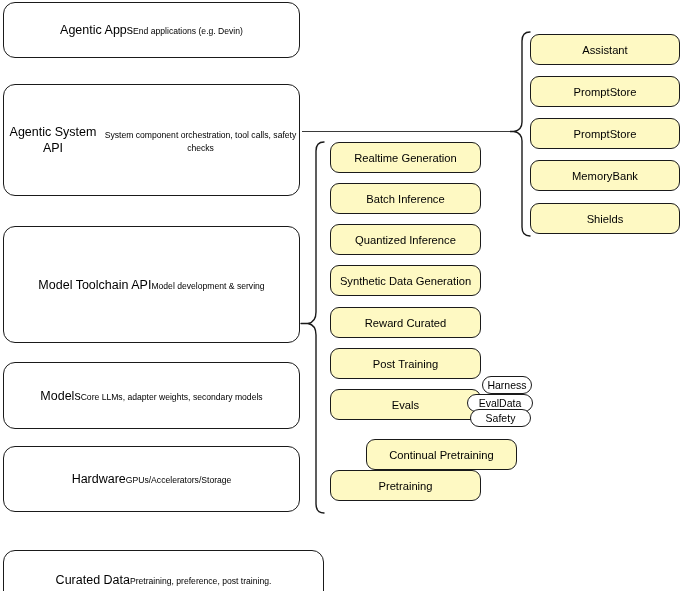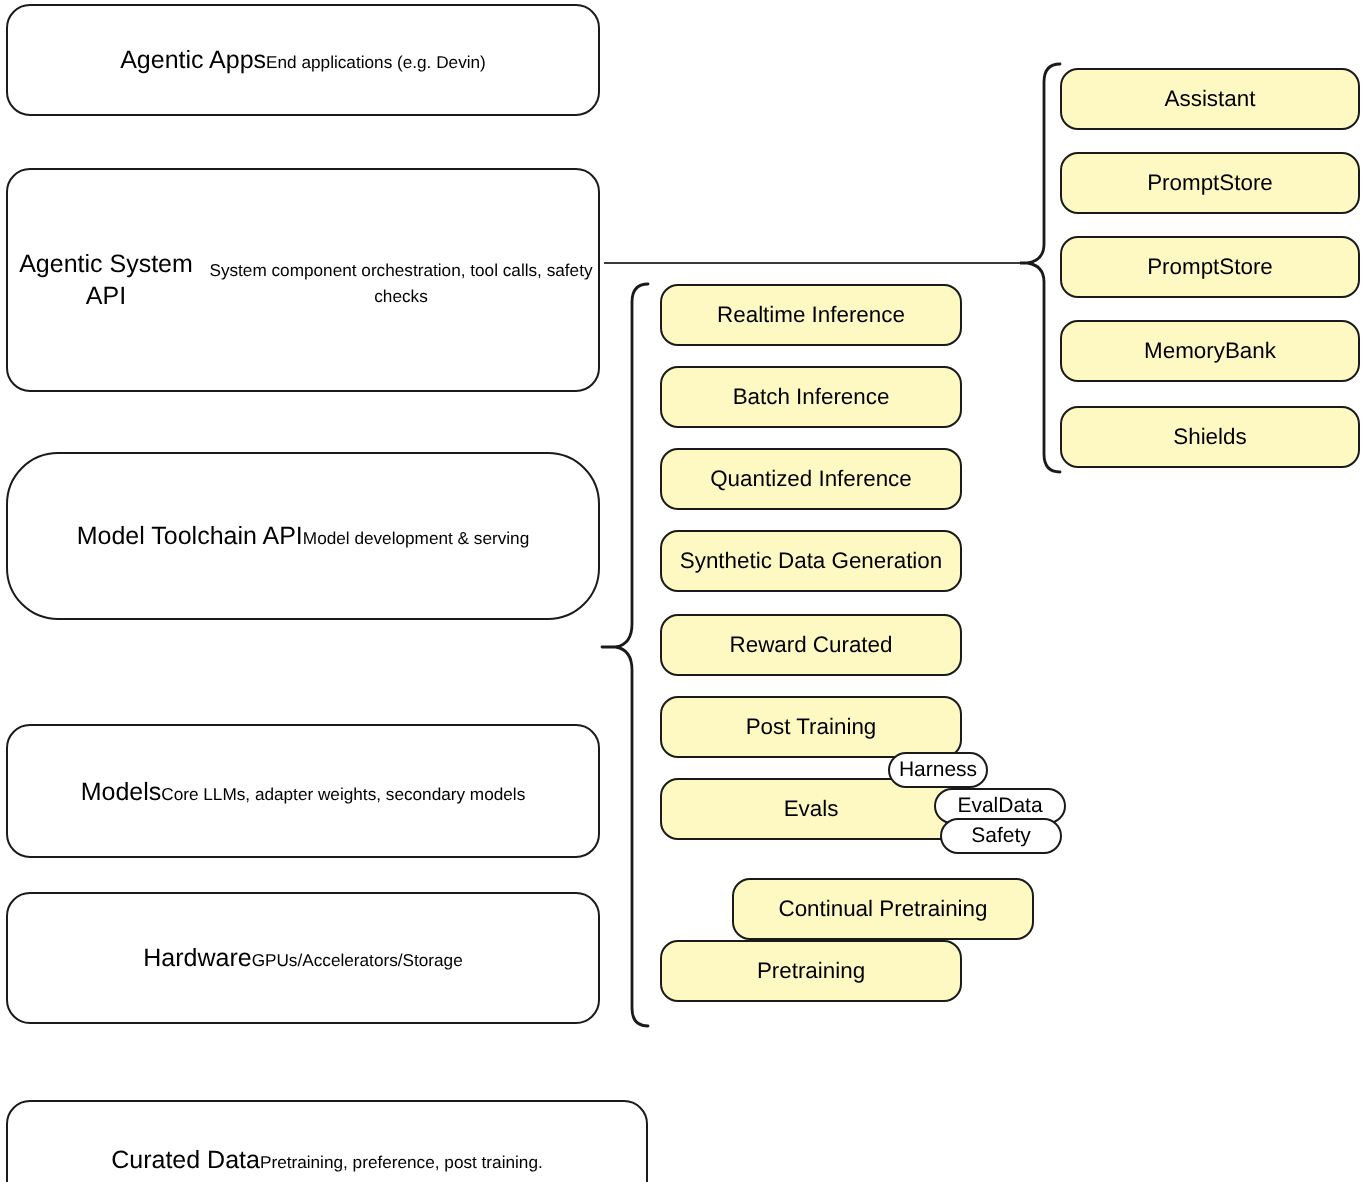--- a/index.html
+++ b/index.html
@@ -88,21 +88,21 @@
   <div class="node" style="left:3px; top:2px; width:297px; height:56px;">
     <div class="layer-title">Agentic Apps</div>
     <div class="layer-sub">End applications (e.g. Devin)</div>
   </div>
 
   <div class="node" style="left:3px; top:84px; width:297px; height:112px;">
     <div class="layer-title">Agentic System API</div>
     <div class="layer-sub">System component orchestration, tool calls, safety checks</div>
   </div>
 
-  <div class="node" style="left:3px; top:226px; width:297px; height:84px;border-radius:26px;">
+  <div class="node" style="left:3px; top:226px; width:297px; height:117px;">
     <div class="layer-title">Model Toolchain API</div>
     <div class="layer-sub">Model development &amp; serving</div>
   </div>
 
   <div class="node" style="left:3px; top:362px; width:297px; height:67px;">
     <div class="layer-title">Models</div>
     <div class="layer-sub">Core LLMs, adapter weights, secondary models</div>
   </div>
 
   <div class="node" style="left:3px; top:446px; width:297px; height:66px;">
@@ -117,39 +117,39 @@
 
   <div class="connector" style="left:302px; top:130.5px; width:211px; height:1.4px;"></div>
 
   <div class="brace" style="left:300px; top:140px; width:26px; height:375px;">
     <svg width="26" height="375" viewBox="0 0 26 375">
       <path d="M 24 2 Q 16 2 16 11 L 16 172 Q 16 182 8 183.5 Q 16 185 16 195 L 16 364 Q 16 373 24 373" fill="none" stroke="#1a1a1a" stroke-width="1.4" stroke-linecap="round"></path>
       <path d="M 8 183.5 L 1 183.5" fill="none" stroke="#1a1a1a" stroke-width="1.4" stroke-linecap="round"></path>
     </svg>
   </div>
 
-  <div class="chip" style="left:330px; top:142px; width:151px; height:31px;">Realtime Inference</div>
+  <div class="chip" style="left:330px; top:142px; width:151px; height:31px;">Realtime Generation</div>
 
   <div class="chip" style="left:330px; top:183px; width:151px; height:31px;">Batch Inference</div>
 
   <div class="chip" style="left:330px; top:224px; width:151px; height:31px;">Quantized Inference</div>
 
   <div class="chip" style="left:330px; top:265px; width:151px; height:31px;">Synthetic Data Generation</div>
 
   <div class="chip" style="left:330px; top:307px; width:151px; height:31px;">Reward Curated</div>
 
   <div class="chip" style="left:330px; top:348px; width:151px; height:31px;">Post Training</div>
 
   <div class="chip" style="left:330px; top:389px; width:151px; height:31px;">Evals</div>
 
   <div class="chip" style="left:330px; top:439px; width:151px; height:31px;margin-left:36px;">Continual Pretraining</div>
 
   <div class="chip" style="left:330px; top:470px; width:151px; height:31px;">Pretraining</div>
 
-  <div class="badge" style="left:444px; top:376px; width:50px; height:18px;text-align:center;">Harness</div>
+  <div class="badge" style="left:482px; top:376px; width:50px; height:18px;text-align:center;">Harness</div>
 
   <div class="badge" style="left:467px; top:394px; width:66px; height:18px;">EvalData</div>
 
   <div class="badge" style="left:470px; top:409px; width:61px; height:18px;">Safety</div>
 
   <div class="brace" style="left:510px; top:30px; width:22px; height:210px;">
     <svg width="22" height="210" viewBox="0 0 22 210">
       <path d="M 20 2 Q 12 2 12 11 L 12 92 Q 12 100 4 101.5 Q 12 103 12 111 L 12 197 Q 12 206 20 206" fill="none" stroke="#1a1a1a" stroke-width="1.4" stroke-linecap="round"></path>
       <path d="M 4 101.5 L 0 101.5" fill="none" stroke="#1a1a1a" stroke-width="1.4" stroke-linecap="round"></path>
     </svg>

